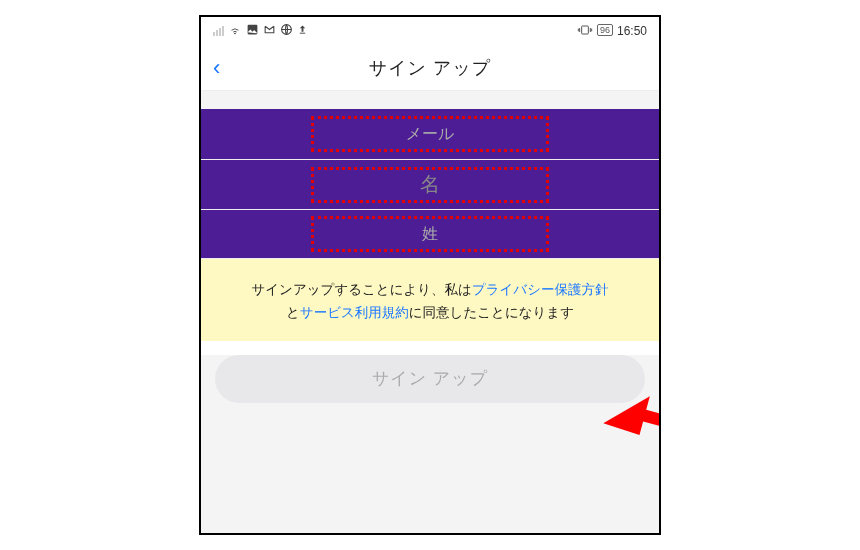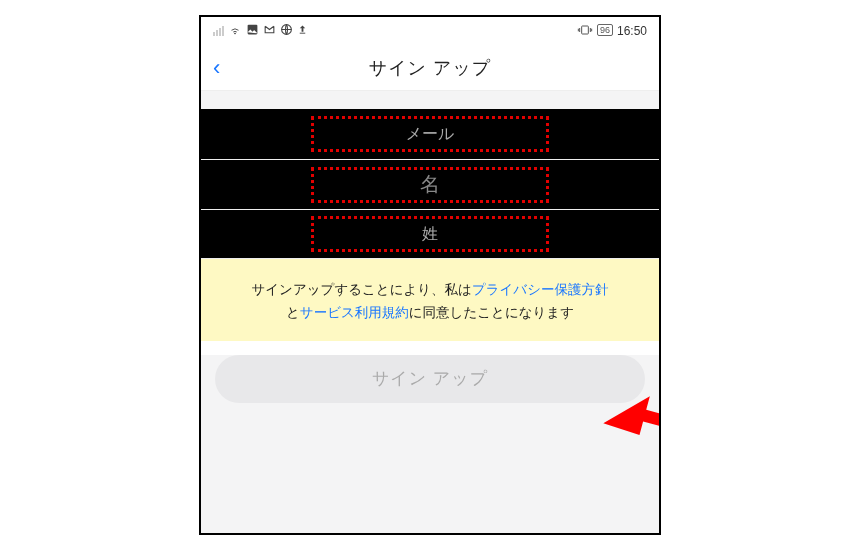--- a/index.html
+++ b/index.html
@@ -63,21 +63,21 @@
       left: 12px;
       top: 50%;
       transform: translateY(-50%);
       color: #1976ff;
       font-size: 22px;
       font-weight: 300;
       cursor: pointer;
     }
     .nav-title { font-size: 18px; color: #222; letter-spacing: 1px; }
     .gap-band { height: 18px; background: #f4f4f5; }
-    .form-section { background: #000000; }
+    .form-section { background: #4c1d95; }
     .form-row {
       height: 50px;
       display: flex;
       justify-content: center;
       align-items: center;
       border-top: 1px solid #eee;
       padding: 4px 0;
     }
     .form-row:first-child { border-top: none; }
     .input-box {

